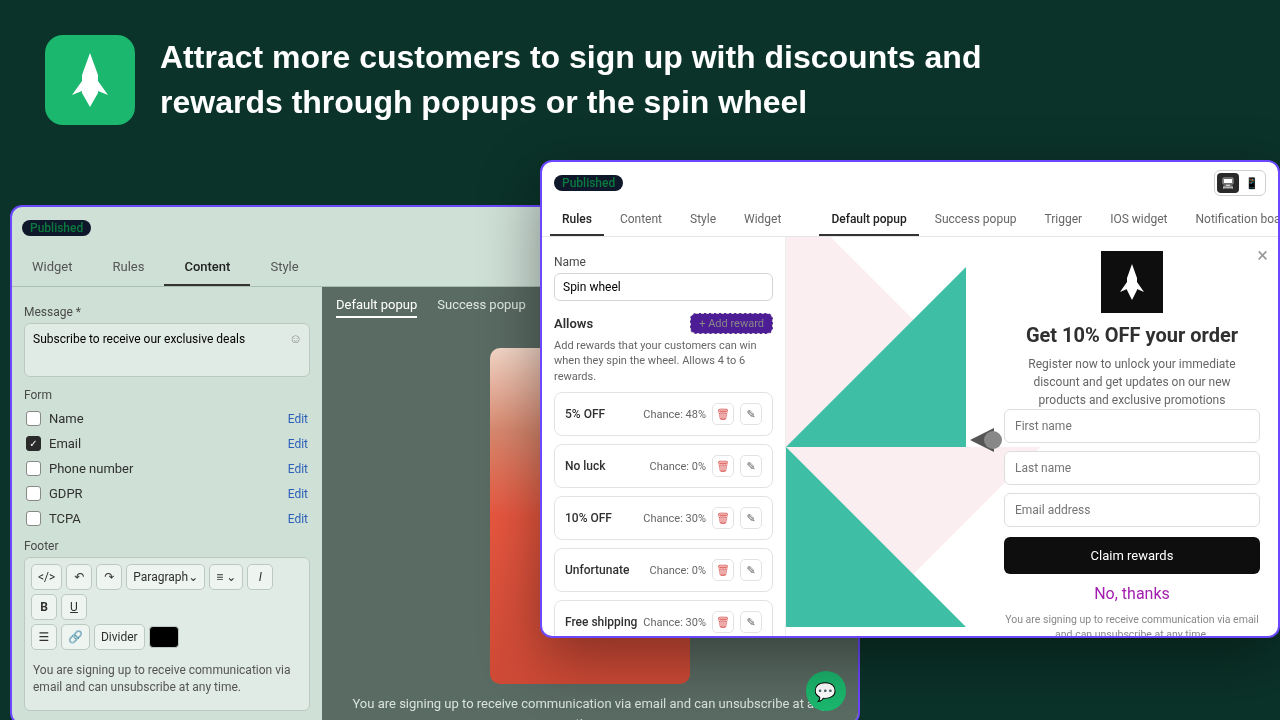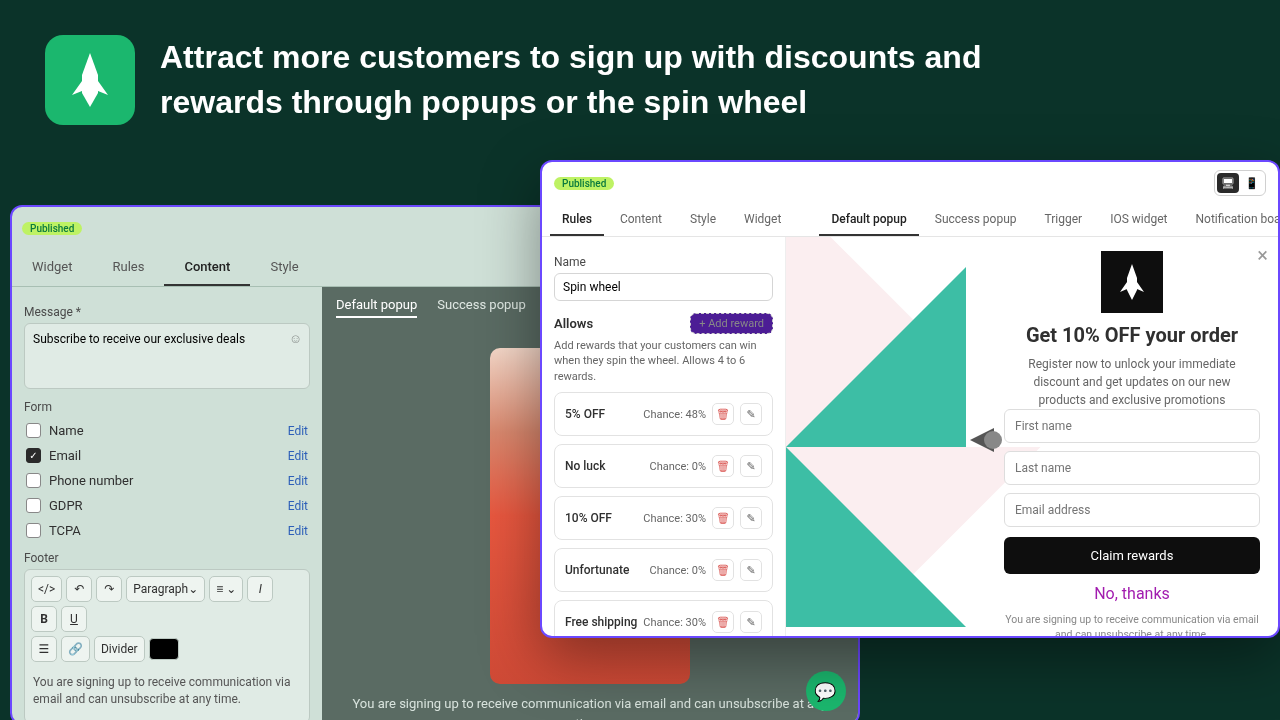--- a/index.html
+++ b/index.html
@@ -3,35 +3,35 @@
 <meta charset="utf-8">
 <style>
   *{box-sizing:border-box;margin:0;padding:0;font-family:-apple-system,BlinkMacSystemFont,"Segoe UI",Roboto,sans-serif}
   body{background:#0b3329;width:1280px;height:720px;overflow:hidden;position:relative}
   .hero{display:flex;align-items:center;gap:25px;padding:35px 45px}
   .logo{width:90px;height:90px;background:#1bb76e;border-radius:18px;display:flex;align-items:center;justify-content:center;flex-shrink:0}
   .tagline{color:#fff;font-size:32px;font-family:Liberation Sans, sans-serif;line-height:1.4;font-weight:700;max-width:940px}
 
   .back-panel{position:absolute;left:10px;top:205px;width:850px;height:520px;background:#cfe0d7;border:2px solid #6b48ff;border-radius:12px;overflow:hidden;font-size:13px;color:#303030}
   .bp-top{display:flex;justify-content:space-between;align-items:center;padding:8px 10px}
-  .badge-pub{background:#bef264;color:#0a7a3e;padding:1px 8px;border-radius:10px;font-size:10px;font-weight:500}
+  .badge-pub{background:#0f172a;color:#0a7a3e;padding:1px 8px;border-radius:10px;font-size:12px;font-weight:500}
   .dev-toggle{display:flex;gap:2px;background:#fff;border-radius:6px;padding:2px;border:1px solid #d0d0d0}
   .dev-btn{width:22px;height:20px;border-radius:4px;display:flex;align-items:center;justify-content:center;font-size:11px}
   .dev-btn.active{background:#2a2a2a;color:#fff}
   .bp-tabs{display:flex;border-bottom:1px solid #a8bfb3}
   .bp-tab{padding:10px 20px;font-size:13px;color:#555;cursor:pointer}
   .bp-tab.active{border-bottom:2px solid #333;color:#222;font-weight:500}
   .bp-body{display:flex;height:calc(100% - 70px)}
   .bp-left{width:310px;padding:10px 12px;overflow:auto}
   .bp-right{flex:1;background:#5a6b63;display:flex;flex-direction:column}
   .bp-right-tabs{display:flex;gap:20px;padding:10px 14px;background:transparent;color:#dfe8e3;font-size:13px}
   .bp-right-tab{padding-bottom:4px}
   .bp-right-tab.active{border-bottom:2px solid #fff;color:#fff}
   .lbl{font-size:12px;color:#4a4a4a;margin:8px 0 4px;display:block}
-  .ta{width:100%;border:1px solid #bcc9c2;border-radius:6px;padding:8px;background:#e0ebe5;font-size:12px;resize:none;height:66px;position:relative}
+  .ta{width:100%;border:1px solid #bcc9c2;border-radius:6px;padding:8px;background:#e0ebe5;font-size:12px;resize:none;height:54px;position:relative}
   .emoji{position:absolute;right:8px;top:8px;opacity:.5}
   .form-row{display:flex;align-items:center;justify-content:space-between;padding:5px 2px}
   .form-left{display:flex;align-items:center;gap:8px}
   .chk{width:15px;height:15px;border:1.5px solid #888;border-radius:3px;background:#fff;display:flex;align-items:center;justify-content:center;font-size:10px;color:#fff}
   .chk.on{background:#2a2a2a;border-color:#2a2a2a}
   .edit-link{color:#2d5fb8;font-size:12px;cursor:pointer}
   .toolbar{border:1px solid #bcc9c2;border-radius:6px;background:#e0ebe5;padding:6px;margin-top:4px}
   .tb-row{display:flex;gap:4px;align-items:center;flex-wrap:wrap;margin-bottom:4px}
   .tb-btn{border:1px solid #bcc9c2;background:#eef4f0;border-radius:5px;min-width:26px;height:26px;display:flex;align-items:center;justify-content:center;font-size:12px;padding:0 6px;cursor:pointer}
   .swatch{width:30px;height:22px;background:#000;border-radius:4px}

